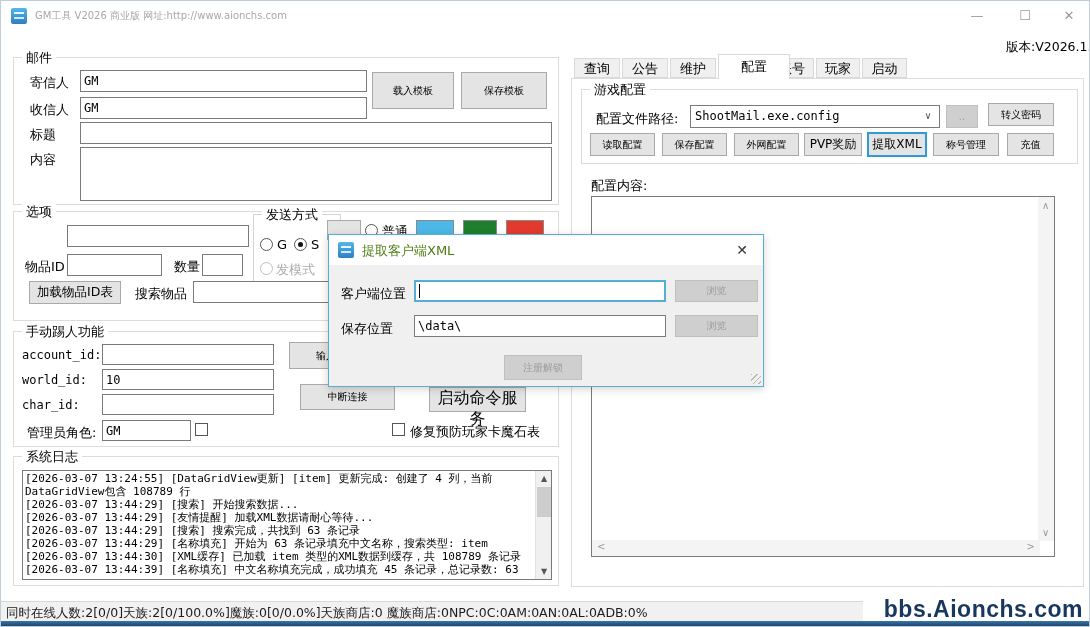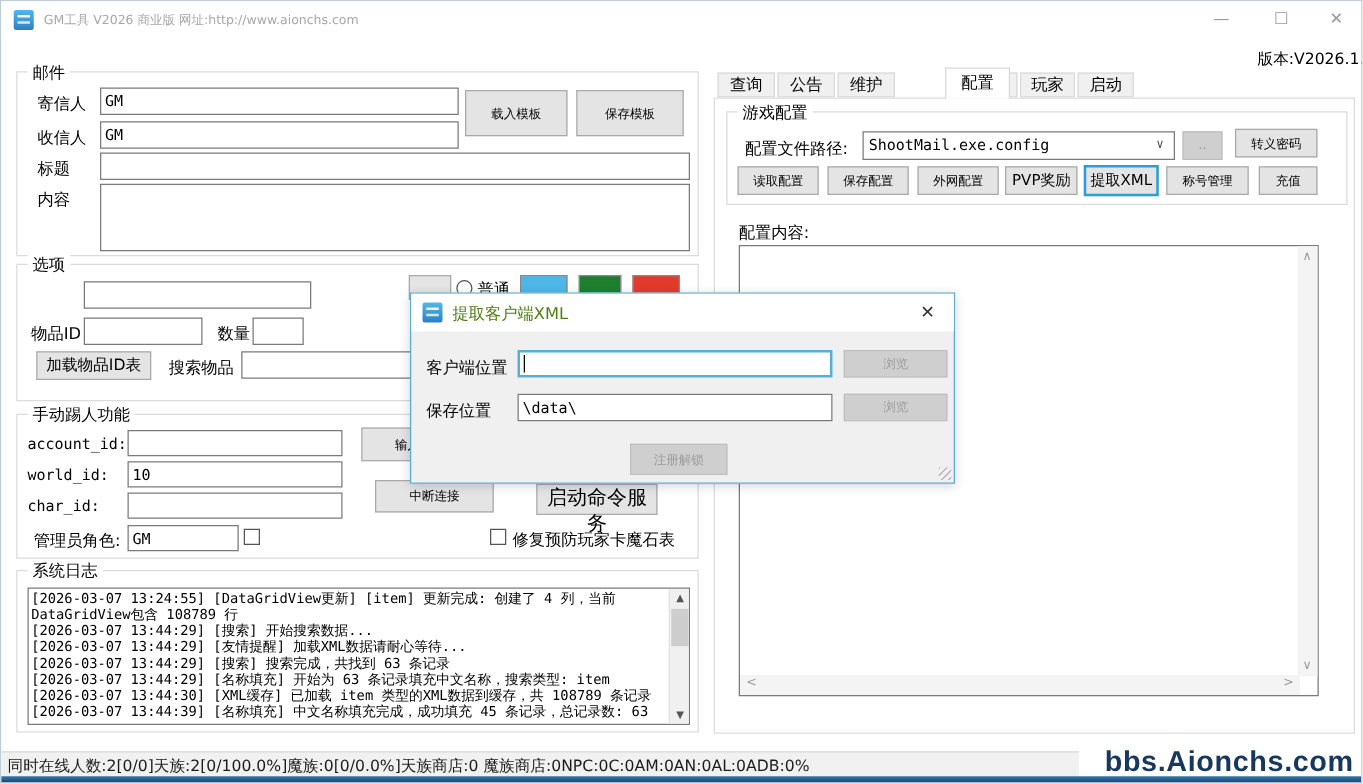--- a/index.html
+++ b/index.html
@@ -95,20 +95,29 @@
     <input class="inp" style="left: 66px; top: 64px; width: 472px; height: 22px;" value="">
     <span class="lab" style="left:16px; top:93px;">内容</span>
     <div class="ta" style="left:66px; top:89px; width:472px; height:54px;"></div>
   </div>
 
   <div class="grp" style="left:12px; top:210px; width:546px; height:110px;">
     <span class="legend">选项</span>
     <span class="lab" style="left:14px; top:17px;margin-left:42px;">基纳</span>
     <input class="inp" style="left: 53px; top: 13px; width: 182px; height: 22px;" value="">
 
+    <div class="grp" style="left:239px; top:2px; width:88px; height:68px; border-color:#d4d4d4;">
+      <span class="legend">发送方式</span>
+      <span class="radio" style="left:6px; top:23px;"></span>
+      <span class="lab" style="left:23px; top:22px;">G</span>
+      <span class="radio sel" style="left:40px; top:23px;"></span>
+      <span class="lab" style="left:57px; top:22px;">S</span>
+      <span class="radio dis" style="left:6px; top:47px;"></span>
+      <span class="lab" style="left:22px; top:46px; color:#ababab;">发模式</span>
+    </div>
 
     <button class="btn" style="left:313px; top:8px; width:34px; height:20px;"></button>
     <span class="radio" style="left:351px; top:12px;"></span>
     <span class="lab" style="left:368px; top:11px;">普通</span>
     <button class="swatch" style="left: 402px; top: 8px; width: 38px; height: 20px; background-color: rgb(77, 184, 232);"></button>
     <button class="swatch" style="left: 449px; top: 8px; width: 34px; height: 20px; background-color: rgb(30, 127, 46);"></button>
     <button class="swatch" style="left: 492px; top: 8px; width: 38px; height: 20px; background-color: rgb(226, 59, 46);"></button>
 
     <span class="lab" style="left:11px; top:46px;">物品ID</span>
     <input class="inp" style="left: 53px; top: 42px; width: 95px; height: 22px;" value="">
@@ -157,21 +166,21 @@
         <div class="ar" style="bottom:0;">▼</div>
       </div>
     </div>
   </div>
 
   <div class="lab" style="left:1005px; top:38px; font-size:12.5px;">版本:V2026.1.16</div>
 
   <div class="tab" style="left:573px; width:46px;">查询</div>
   <div class="tab" style="left:621px; width:46px;">公告</div>
   <div class="tab" style="left:669px; width:46px;">维护</div>
-  <div class="tab active" style="left:717px; width:52px;margin-left:38px;">配置</div>
+  <div class="tab active" style="left:717px; width:72px;">配置</div>
   <div class="tab" style="left:769px; width:44px;">账号</div>
   <div class="tab" style="left:815px; width:44px;">玩家</div>
   <div class="tab" style="left:861px; width:45px;">启动</div>
 
   <div class="rpanel"></div>
 
   <div class="grp" style="left:580px; top:88px; width:497px; height:75px; z-index:2; background:#fff;">
     <span class="legend">游戏配置</span>
     <span class="lab" style="left:14px; top:20px;">配置文件路径:</span>
     <div class="combo" style="left:108px; top:15px; width:250px; height:23px;">

